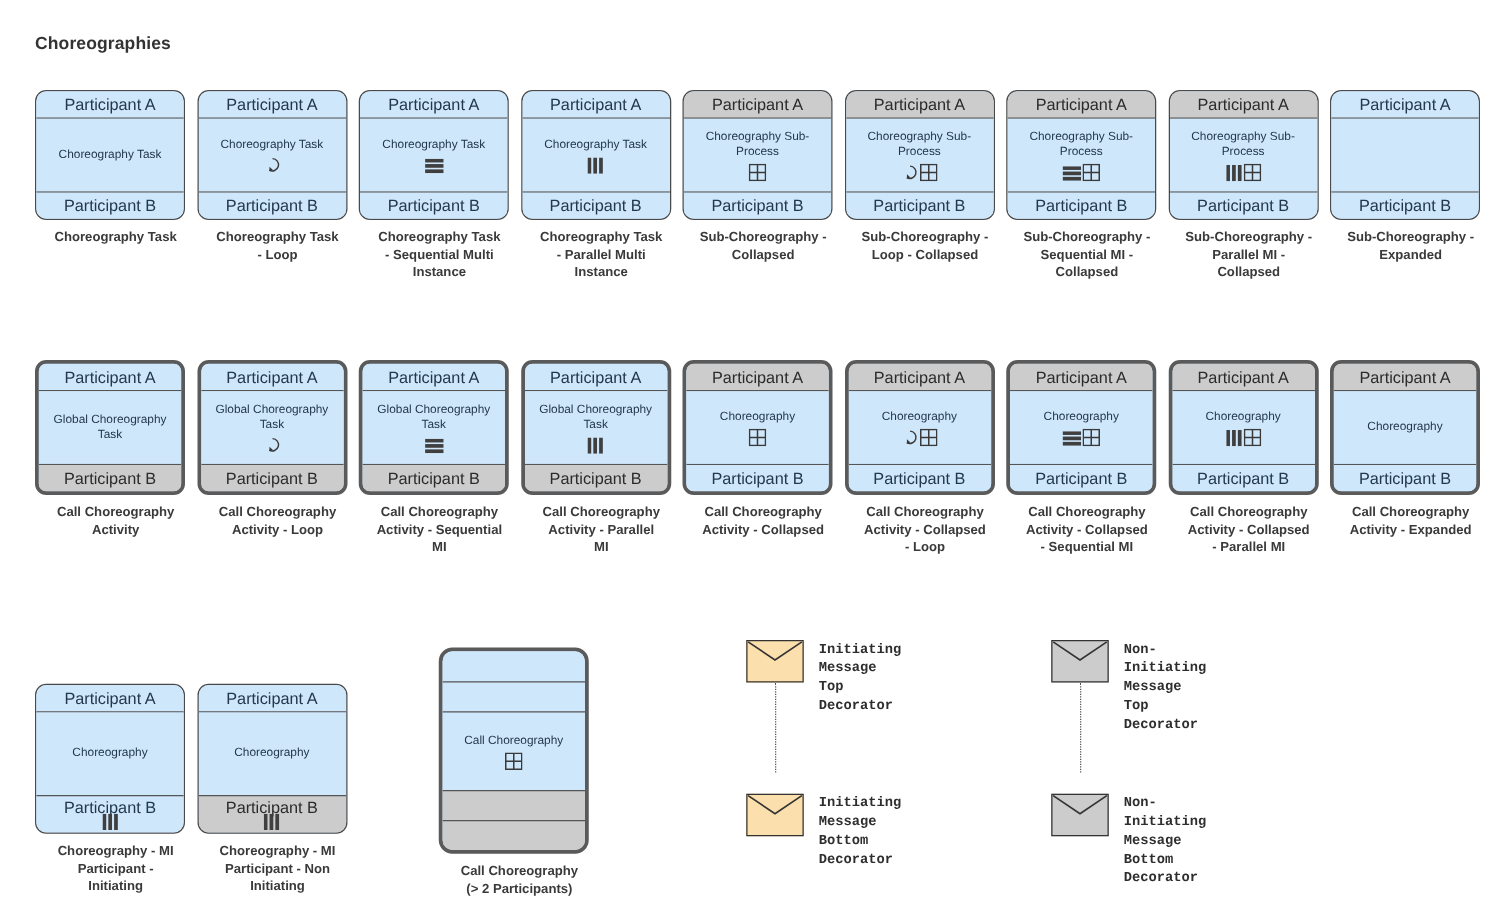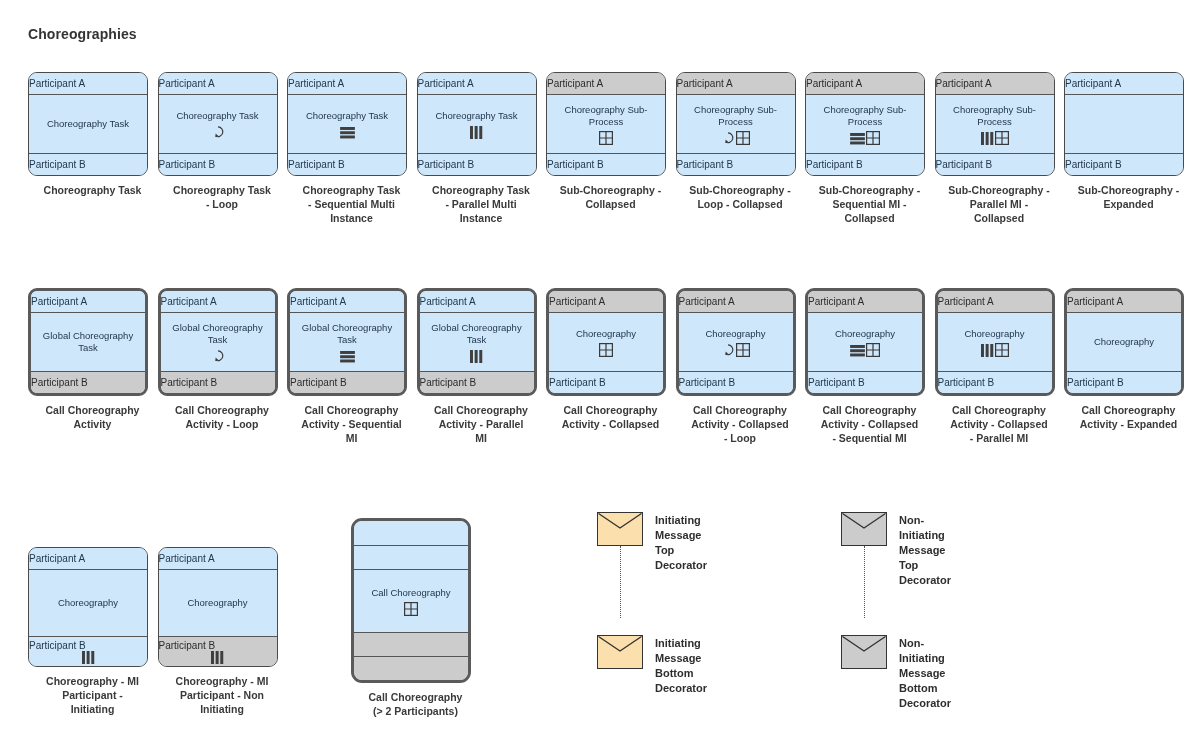--- a/index.html
+++ b/index.html
@@ -29,22 +29,22 @@
     width:120px;
     background:#cfe7fb;
     border:1.4px solid #4a4a4a;
     border-radius:9px;
     box-sizing:border-box;
     overflow:hidden;
   }
   .choreo.thick{border-width:3.2px;border-color:#5a5a5a;}
   .band{
     height:22px;line-height:22px;
-    text-align:left;
-    font-size:10px;
+    text-align:center;
+    font-size:13px;
     color:#21384d;
     background:#cfe7fb;
     box-sizing:border-box;
     white-space:nowrap;
   }
   .band.top{border-bottom:1.1px solid #555;}
   .band.bot{border-top:1.1px solid #555;}
   .band.gray{background:#cccccc;color:#2b2b2b;}
   .body-area{
     position:relative;
@@ -105,21 +105,21 @@
     border:1.3px solid #333;
     box-sizing:border-box;
     position:relative;
   }
   .envelope.init{background:#fbdfac;}
   .envelope.noninit{background:#cccccc;}
   .envelope svg{position:absolute;left:0;top:0;}
   .msglabel{
     position:absolute;left:58px;top:1px;
     font-size:11px;font-weight:bold;color:#2e2e2e;
-    line-height:15px;white-space:pre-line;
+    line-height:15px;white-space:pre-line;font-family:Liberation Mono, monospace;
   }
   .dotline{
     position:absolute;
     border-left:1.2px dotted #555;
   }
 </style>
 </head>
 <body>
 
 <div class="page-title">Choreographies</div>

